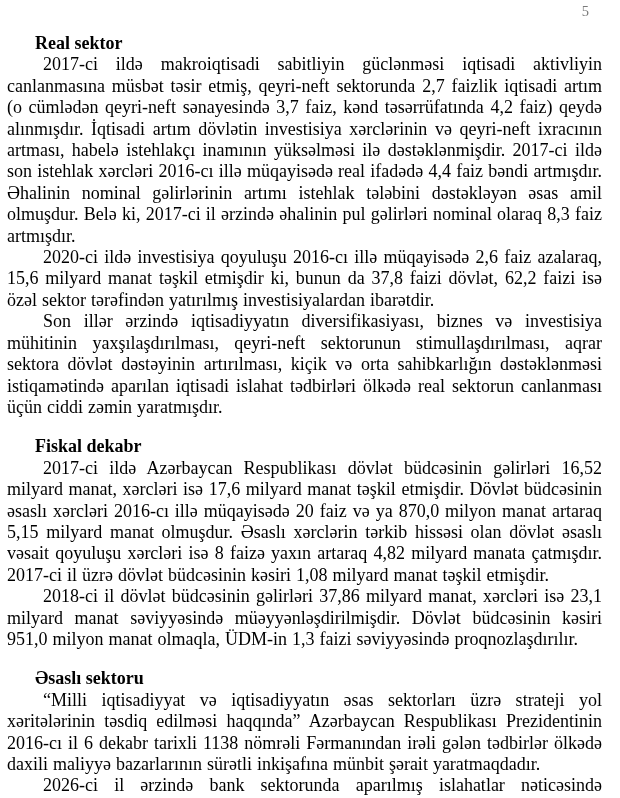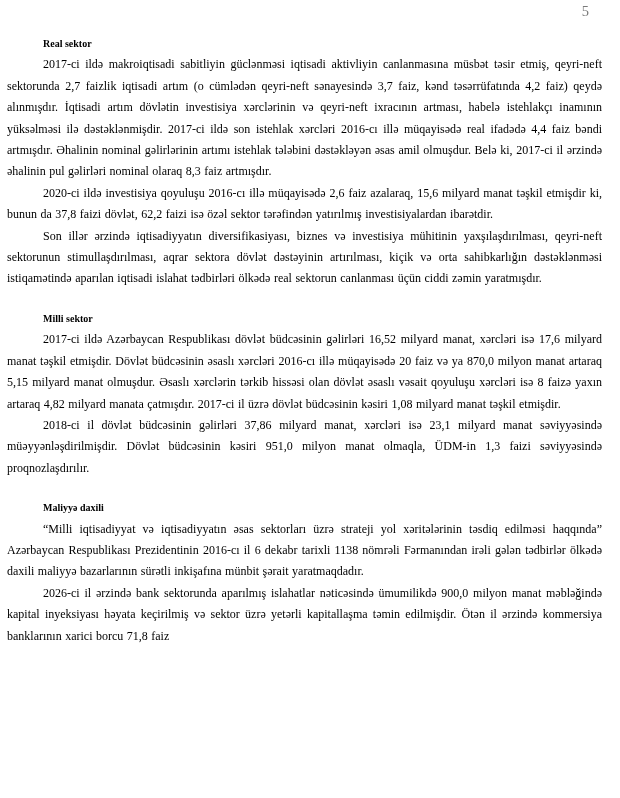--- a/index.html
+++ b/index.html
@@ -25,31 +25,31 @@
     line-height: 1;
     color: #7a7a7a;
   }
   .content {
     position: absolute;
     left: 7px;
     right: 18px;
     top: 33px;
   }
   .section-heading {
-    margin: 0 0 0 36px;
-    font-size: 10px;
+    margin: 0 0 0 28px;
+    font-size: 18px;
     line-height: 21.4px;
     font-weight: bold;
   }
   .section-gap .section-heading {
     margin-top: 18px;
   }
   .body-paragraph {
     margin: 0;
-    font-size: 12px;
+    font-size: 18px;
     line-height: 21.4px;
     text-align: justify;
     text-indent: 36px;
     word-spacing: 0.5px;
   }
 </style>
 </head>
 <body>
 
 <div class="page">
@@ -59,25 +59,25 @@
   <div class="content">
 
     <section>
       <h2 class="section-heading">Real sektor</h2>
       <p class="body-paragraph">2017-ci ildə makroiqtisadi sabitliyin güclənməsi iqtisadi aktivliyin canlanmasına müsbət təsir etmiş, qeyri-neft sektorunda 2,7 faizlik iqtisadi artım (o cümlədən qeyri-neft sənayesində 3,7 faiz, kənd təsərrüfatında 4,2 faiz) qeydə alınmışdır. İqtisadi artım dövlətin investisiya xərclərinin və qeyri-neft ixracının artması, habelə istehlakçı inamının yüksəlməsi ilə dəstəklənmişdir. 2017-ci ildə son istehlak xərcləri 2016-cı illə müqayisədə real ifadədə 4,4 faiz bəndi artmışdır. Əhalinin nominal gəlirlərinin artımı istehlak tələbini dəstəkləyən əsas amil olmuşdur. Belə ki, 2017-ci il ərzində əhalinin pul gəlirləri nominal olaraq 8,3 faiz artmışdır.</p>
       <p class="body-paragraph">2020-ci ildə investisiya qoyuluşu 2016-cı illə müqayisədə 2,6 faiz azalaraq, 15,6 milyard manat təşkil etmişdir ki, bunun da 37,8 faizi dövlət, 62,2 faizi isə özəl sektor tərəfindən yatırılmış investisiyalardan ibarətdir.</p>
       <p class="body-paragraph">Son illər ərzində iqtisadiyyatın diversifikasiyası, biznes və investisiya mühitinin yaxşılaşdırılması, qeyri-neft sektorunun stimullaşdırılması, aqrar sektora dövlət dəstəyinin artırılması, kiçik və orta sahibkarlığın dəstəklənməsi istiqamətində aparılan iqtisadi islahat tədbirləri ölkədə real sektorun canlanması üçün ciddi zəmin yaratmışdır.</p>
     </section>
 
     <section class="section-gap">
-      <h2 class="section-heading">Milli sektor</h2>
+      <h2 class="section-heading">Fiskal dekabr</h2>
       <p class="body-paragraph">2017-ci ildə Azərbaycan Respublikası dövlət büdcəsinin gəlirləri 16,52 milyard manat, xərcləri isə 17,6 milyard manat təşkil etmişdir. Dövlət büdcəsinin əsaslı xərcləri 2016-cı illə müqayisədə 20 faiz və ya 870,0 milyon manat artaraq 5,15 milyard manat olmuşdur. Əsaslı xərclərin tərkib hissəsi olan dövlət əsaslı vəsait qoyuluşu xərcləri isə 8 faizə yaxın artaraq 4,82 milyard manata çatmışdır. 2017-ci il üzrə dövlət büdcəsinin kəsiri 1,08 milyard manat təşkil etmişdir.</p>
       <p class="body-paragraph">2018-ci il dövlət büdcəsinin gəlirləri 37,86 milyard manat, xərcləri isə 23,1 milyard manat səviyyəsində müəyyənləşdirilmişdir. Dövlət büdcəsinin kəsiri 951,0 milyon manat olmaqla, ÜDM-in 1,3 faizi səviyyəsində proqnozlaşdırılır.</p>
     </section>
 
     <section class="section-gap">
-      <h2 class="section-heading">Maliyyə daxili</h2>
+      <h2 class="section-heading">Əsaslı sektoru</h2>
       <p class="body-paragraph">“Milli iqtisadiyyat və iqtisadiyyatın əsas sektorları üzrə strateji yol xəritələrinin təsdiq edilməsi haqqında” Azərbaycan Respublikası Prezidentinin 2016-cı il 6 dekabr tarixli 1138 nömrəli Fərmanından irəli gələn tədbirlər ölkədə daxili maliyyə bazarlarının sürətli inkişafına münbit şərait yaratmaqdadır.</p>
       <p class="body-paragraph">2026-ci il ərzində bank sektorunda aparılmış islahatlar nəticəsində ümumilikdə 900,0 milyon manat məbləğində kapital inyeksiyası həyata keçirilmiş və sektor üzrə yetərli kapitallaşma təmin edilmişdir. Ötən il ərzində kommersiya banklarının xarici borcu 71,8 faiz</p>
     </section>
 
   </div>
 </div>
 
 </body></html>

